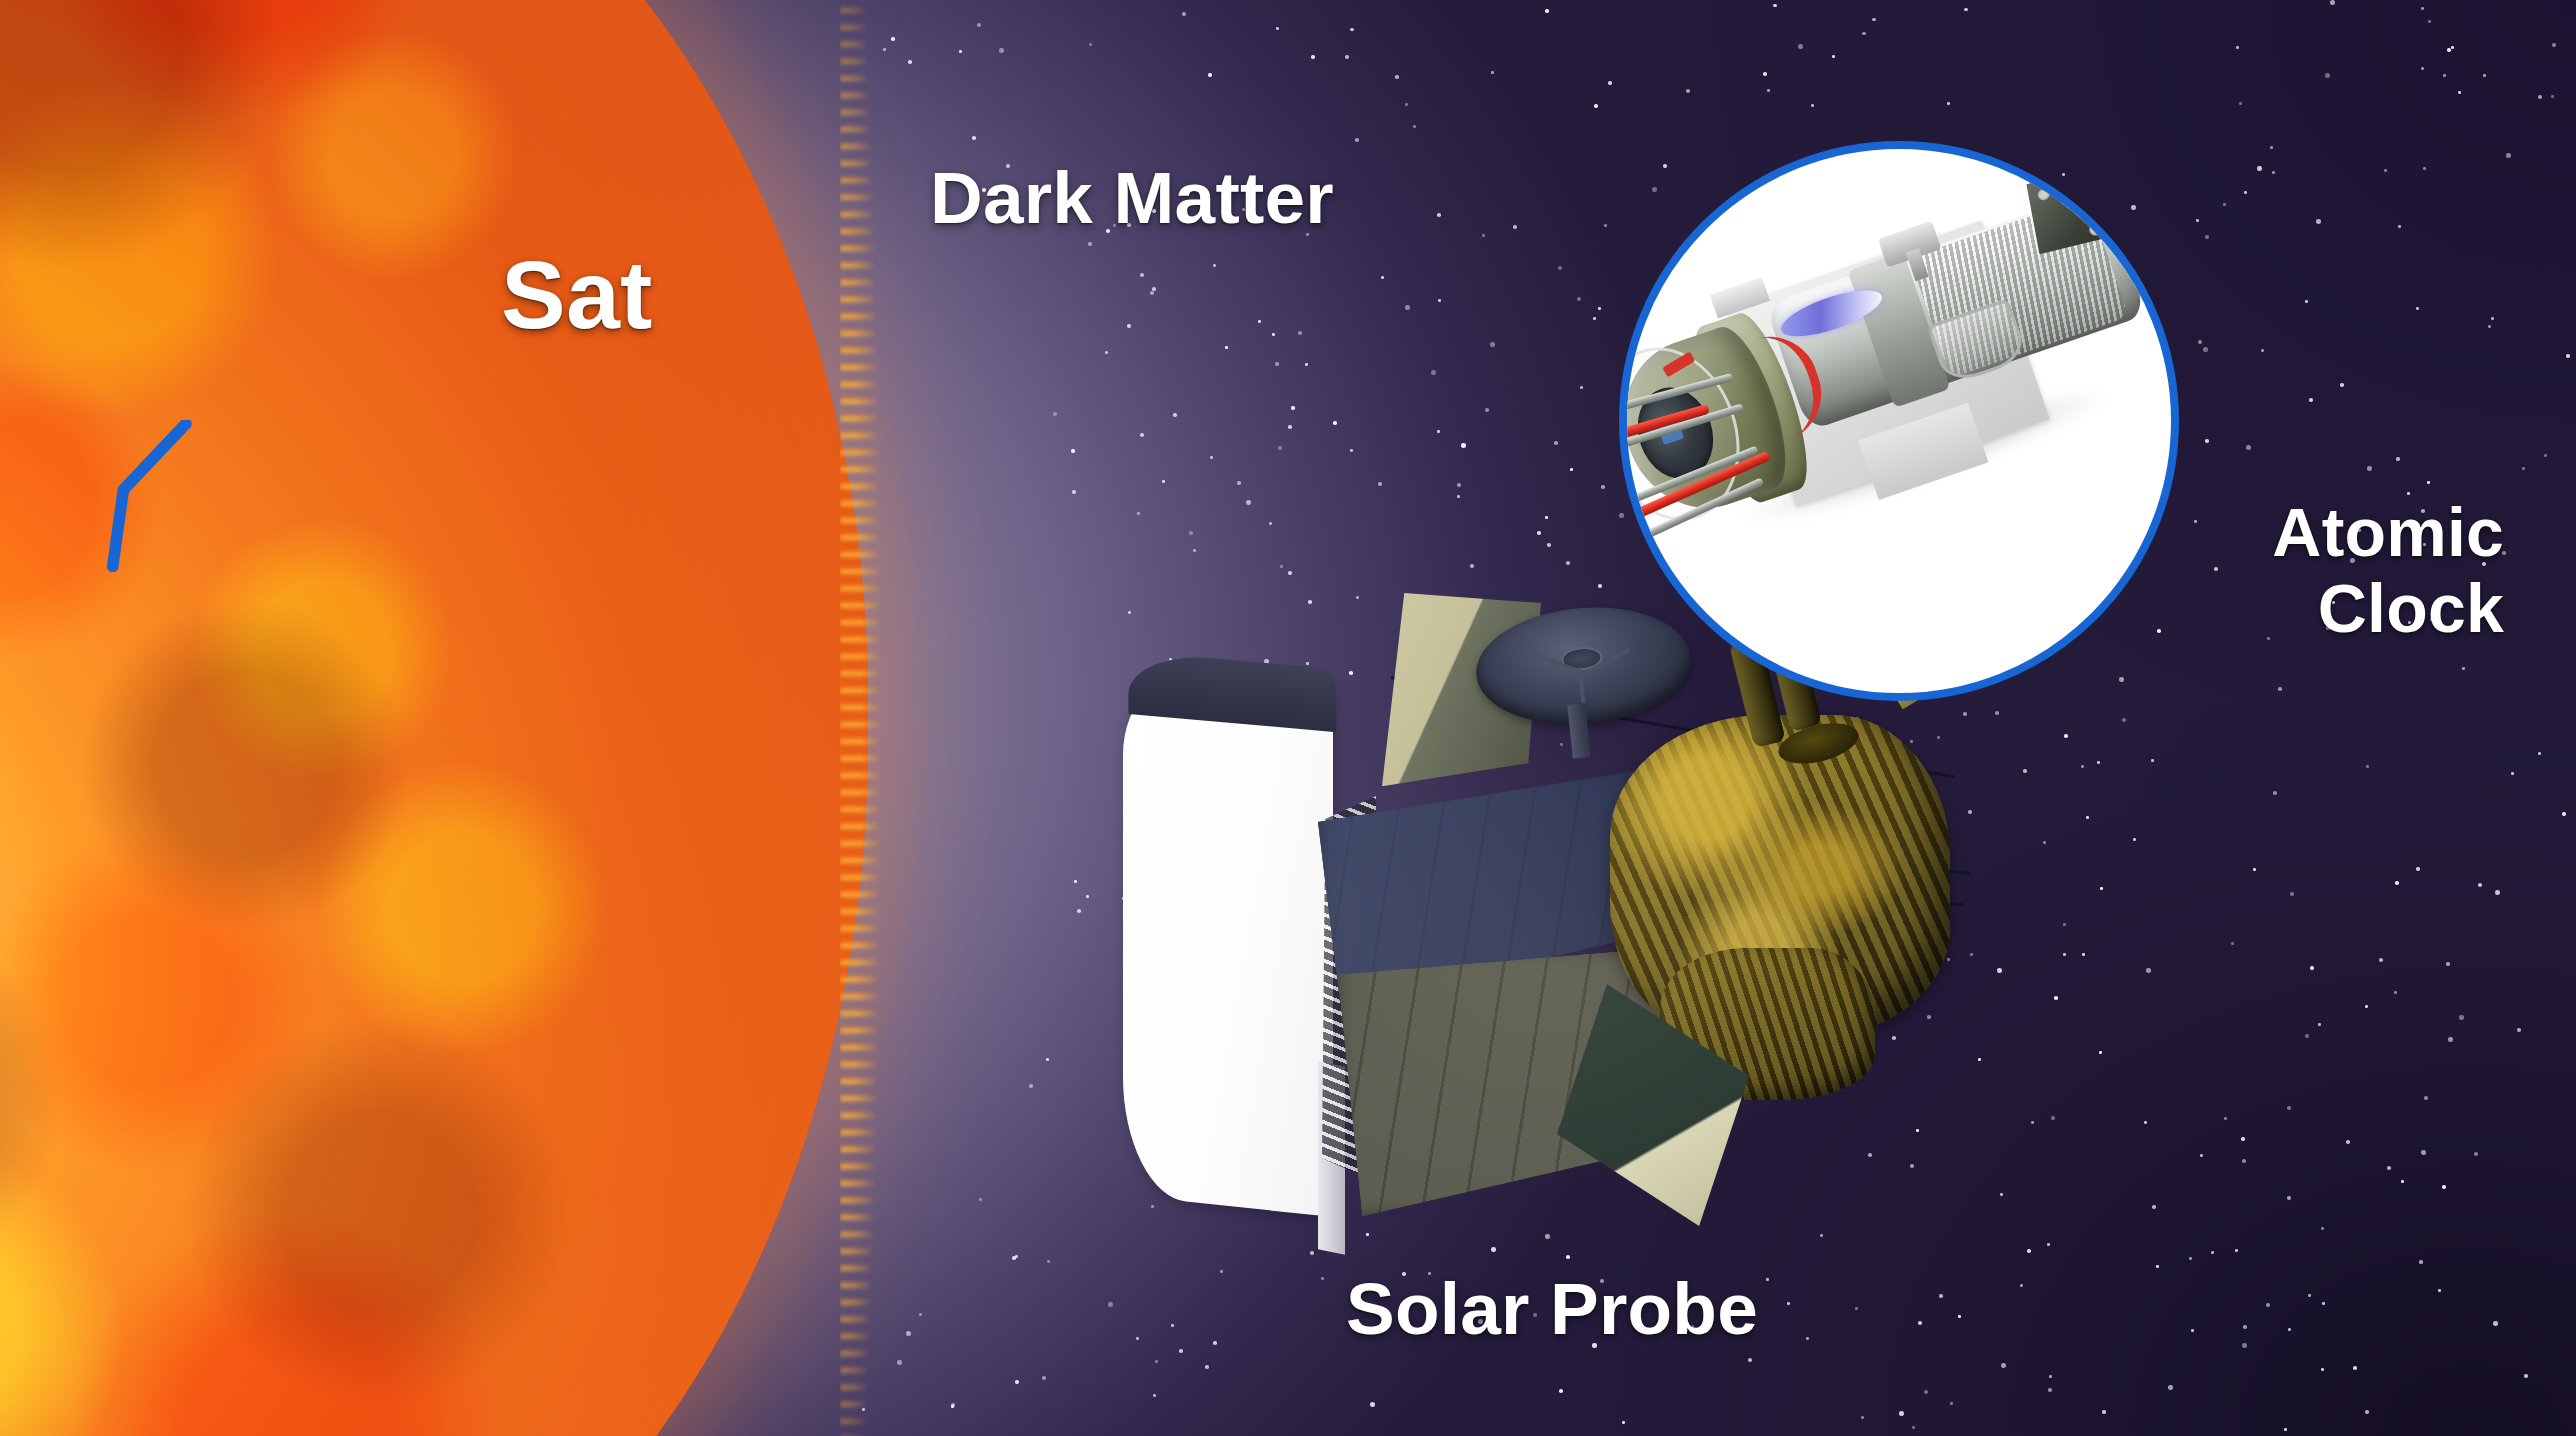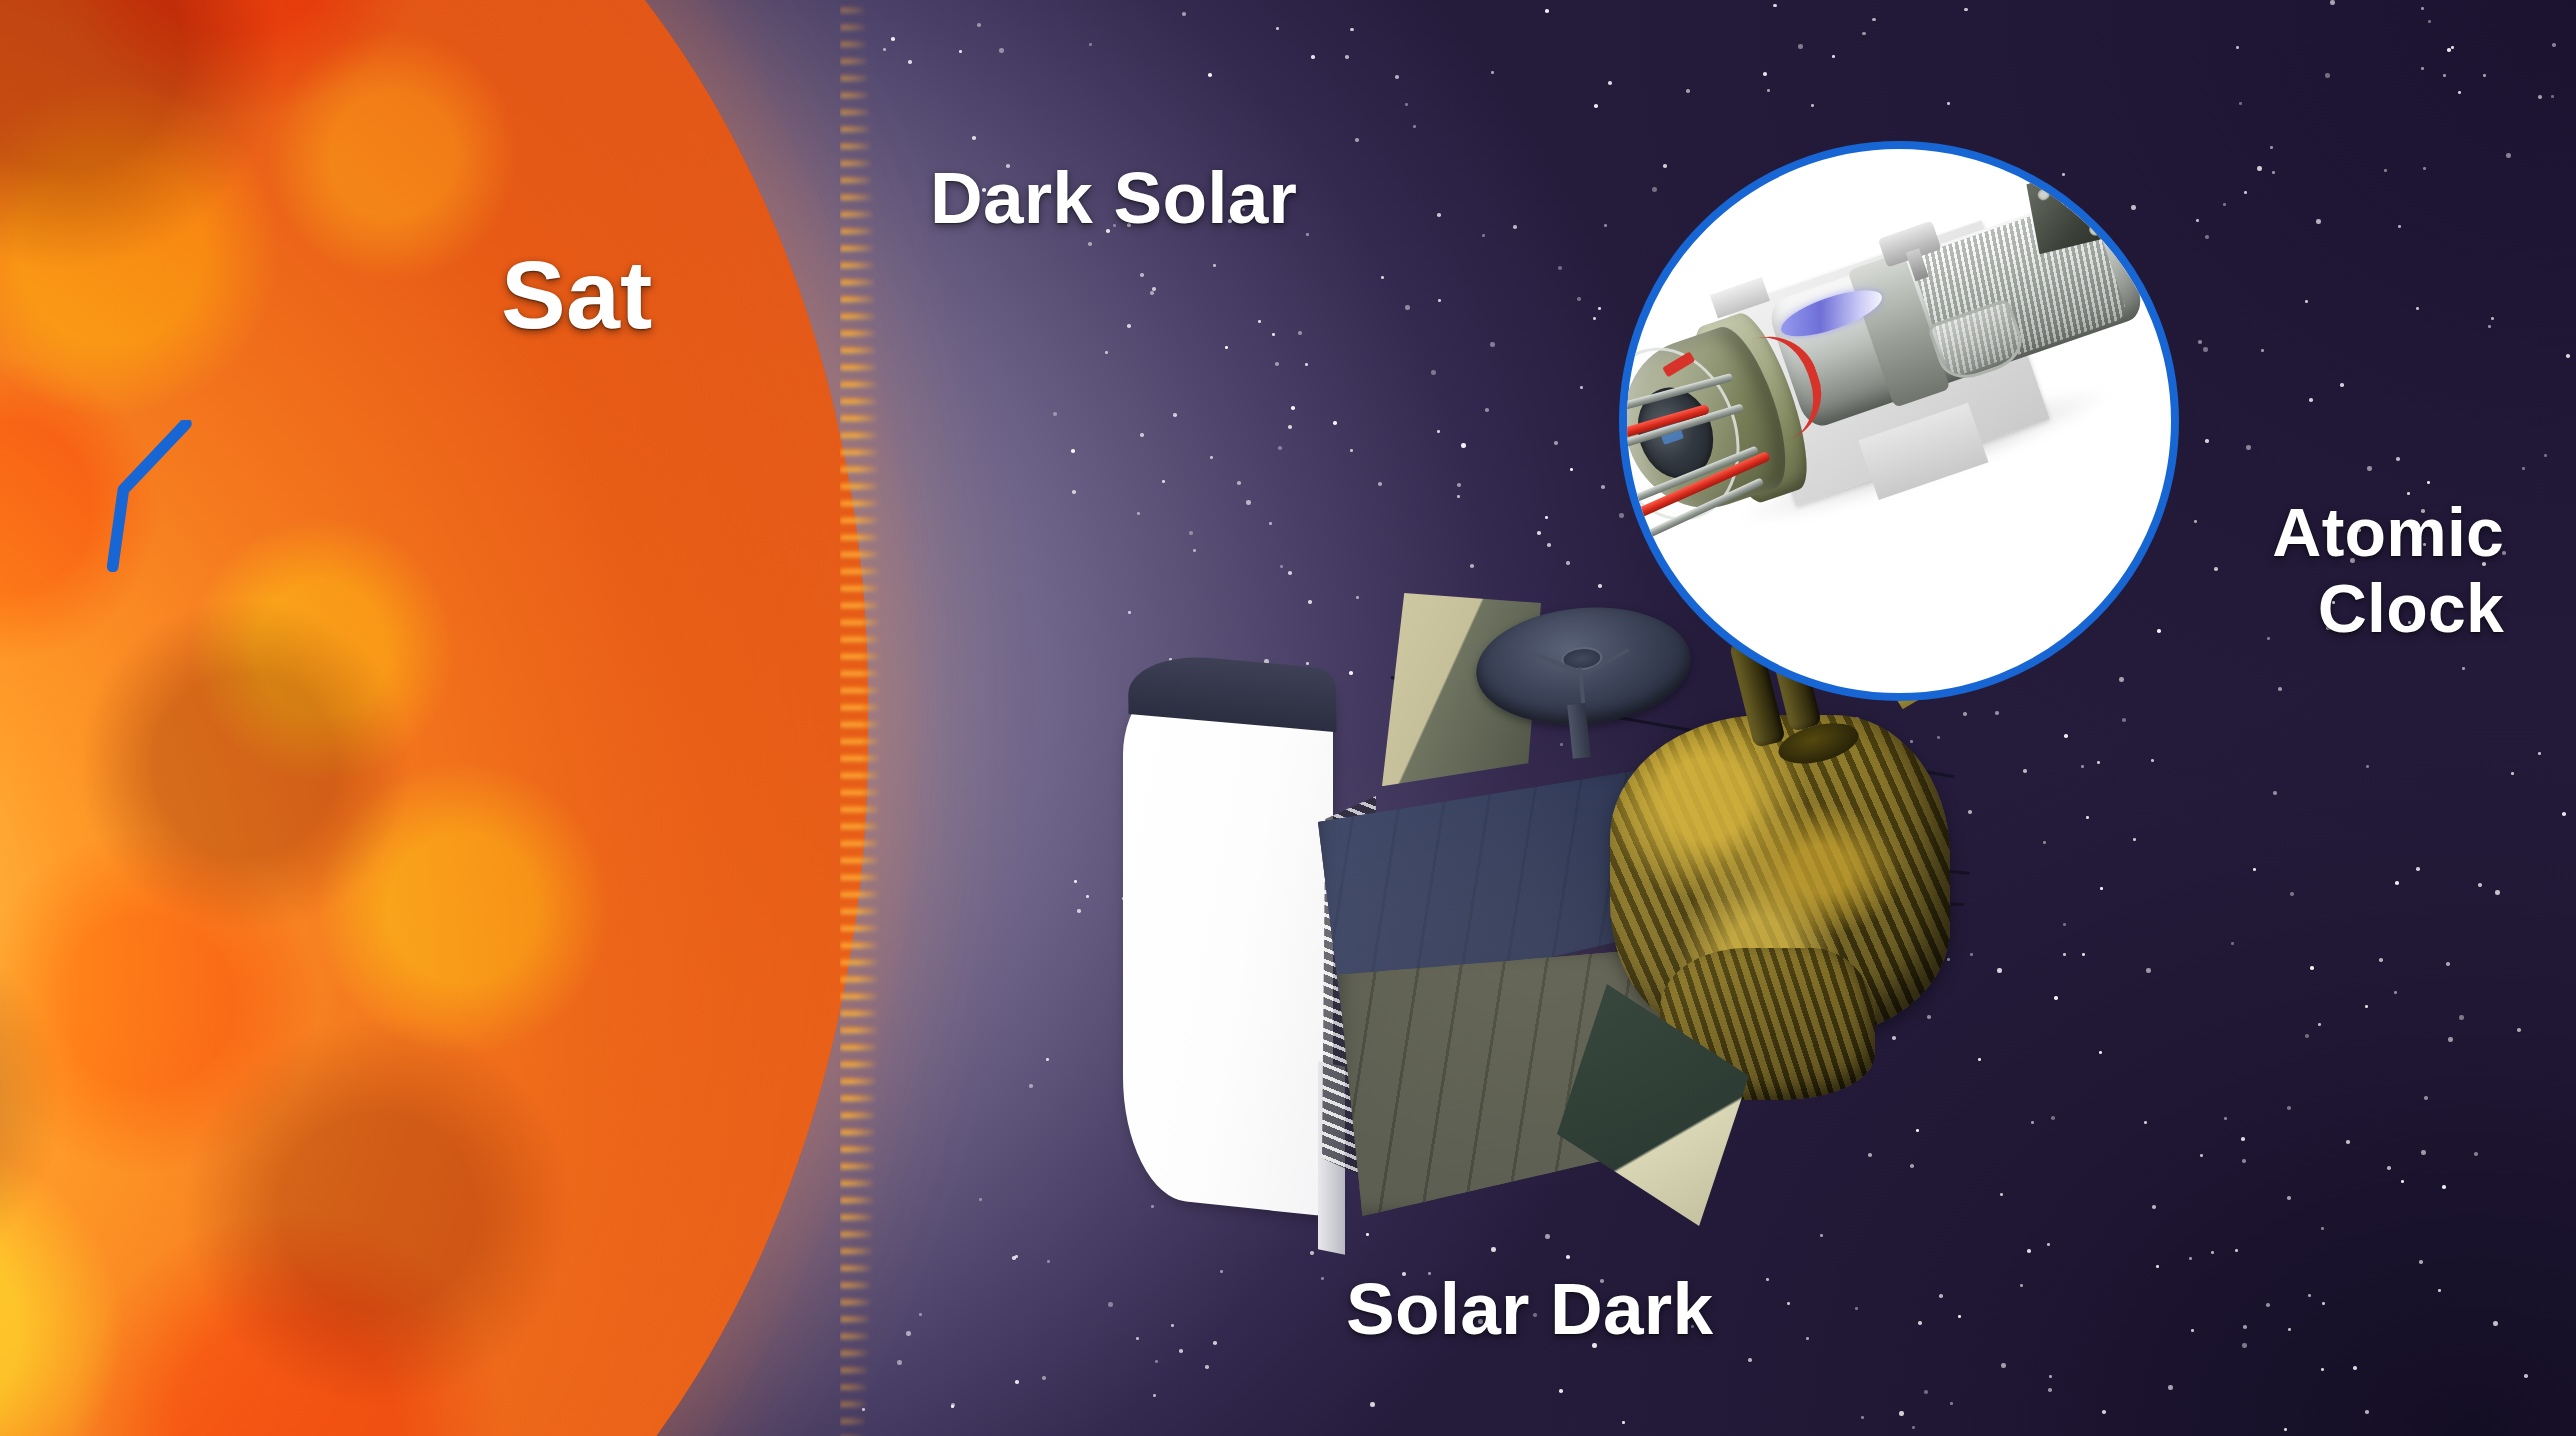--- a/index.html
+++ b/index.html
@@ -909,21 +909,21 @@
         <div class="ci-rod" style="left:-49px;top:188px;width:219px;transform:rotate(-3deg);"></div>
         <div class="ci-rod" style="left:-45px;top:225px;width:210px;transform:rotate(-6deg);"></div>
         <div class="ci-rod-red" style="left:-55px;top:122px;width:192px;transform:rotate(3deg);"></div>
         <div class="ci-rod-red" style="left:-9px;top:199px;width:188px;transform:rotate(-5deg);"></div>
       </div>
     </div>
   </div>
 
   <div class="label" id="label-sun">Sat</div>
 
-  <div class="label" id="label-dark-matter">Dark Solar</div>
+  <div class="label" id="label-dark-matter">Dark Matter</div>
 
   <div class="label" id="label-atomic-clock">Atomic
 Clock</div>
 
-  <div class="label" id="label-solar-probe">Solar Dark</div>
+  <div class="label" id="label-solar-probe">Solar Probe</div>
 
 </div>
 
 
 </body></html>

